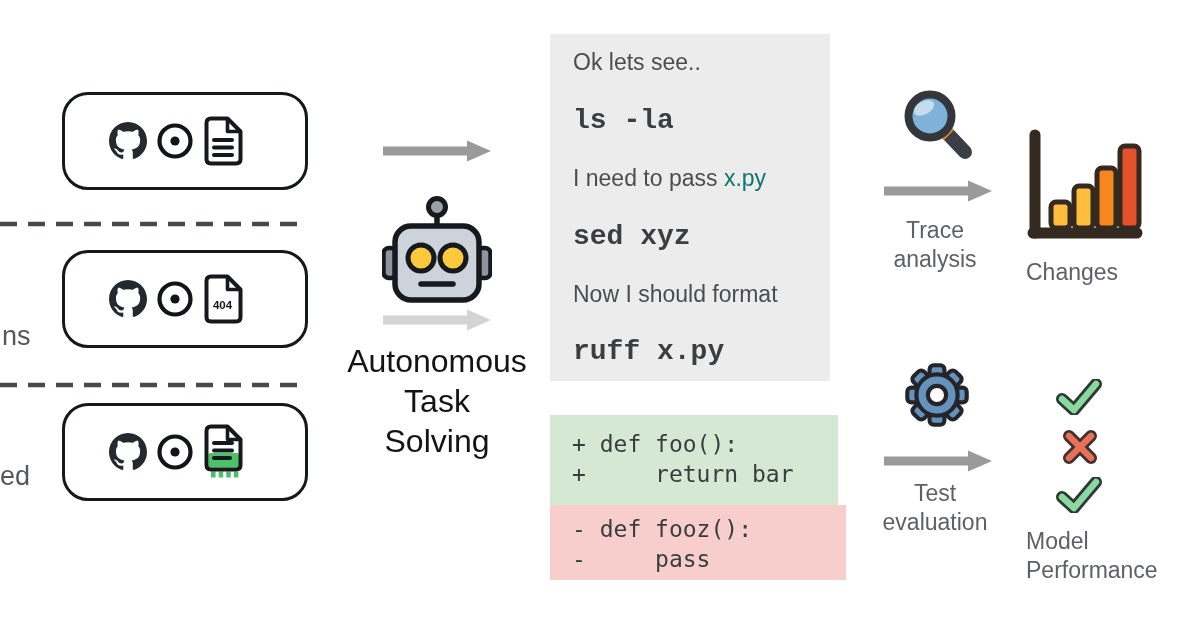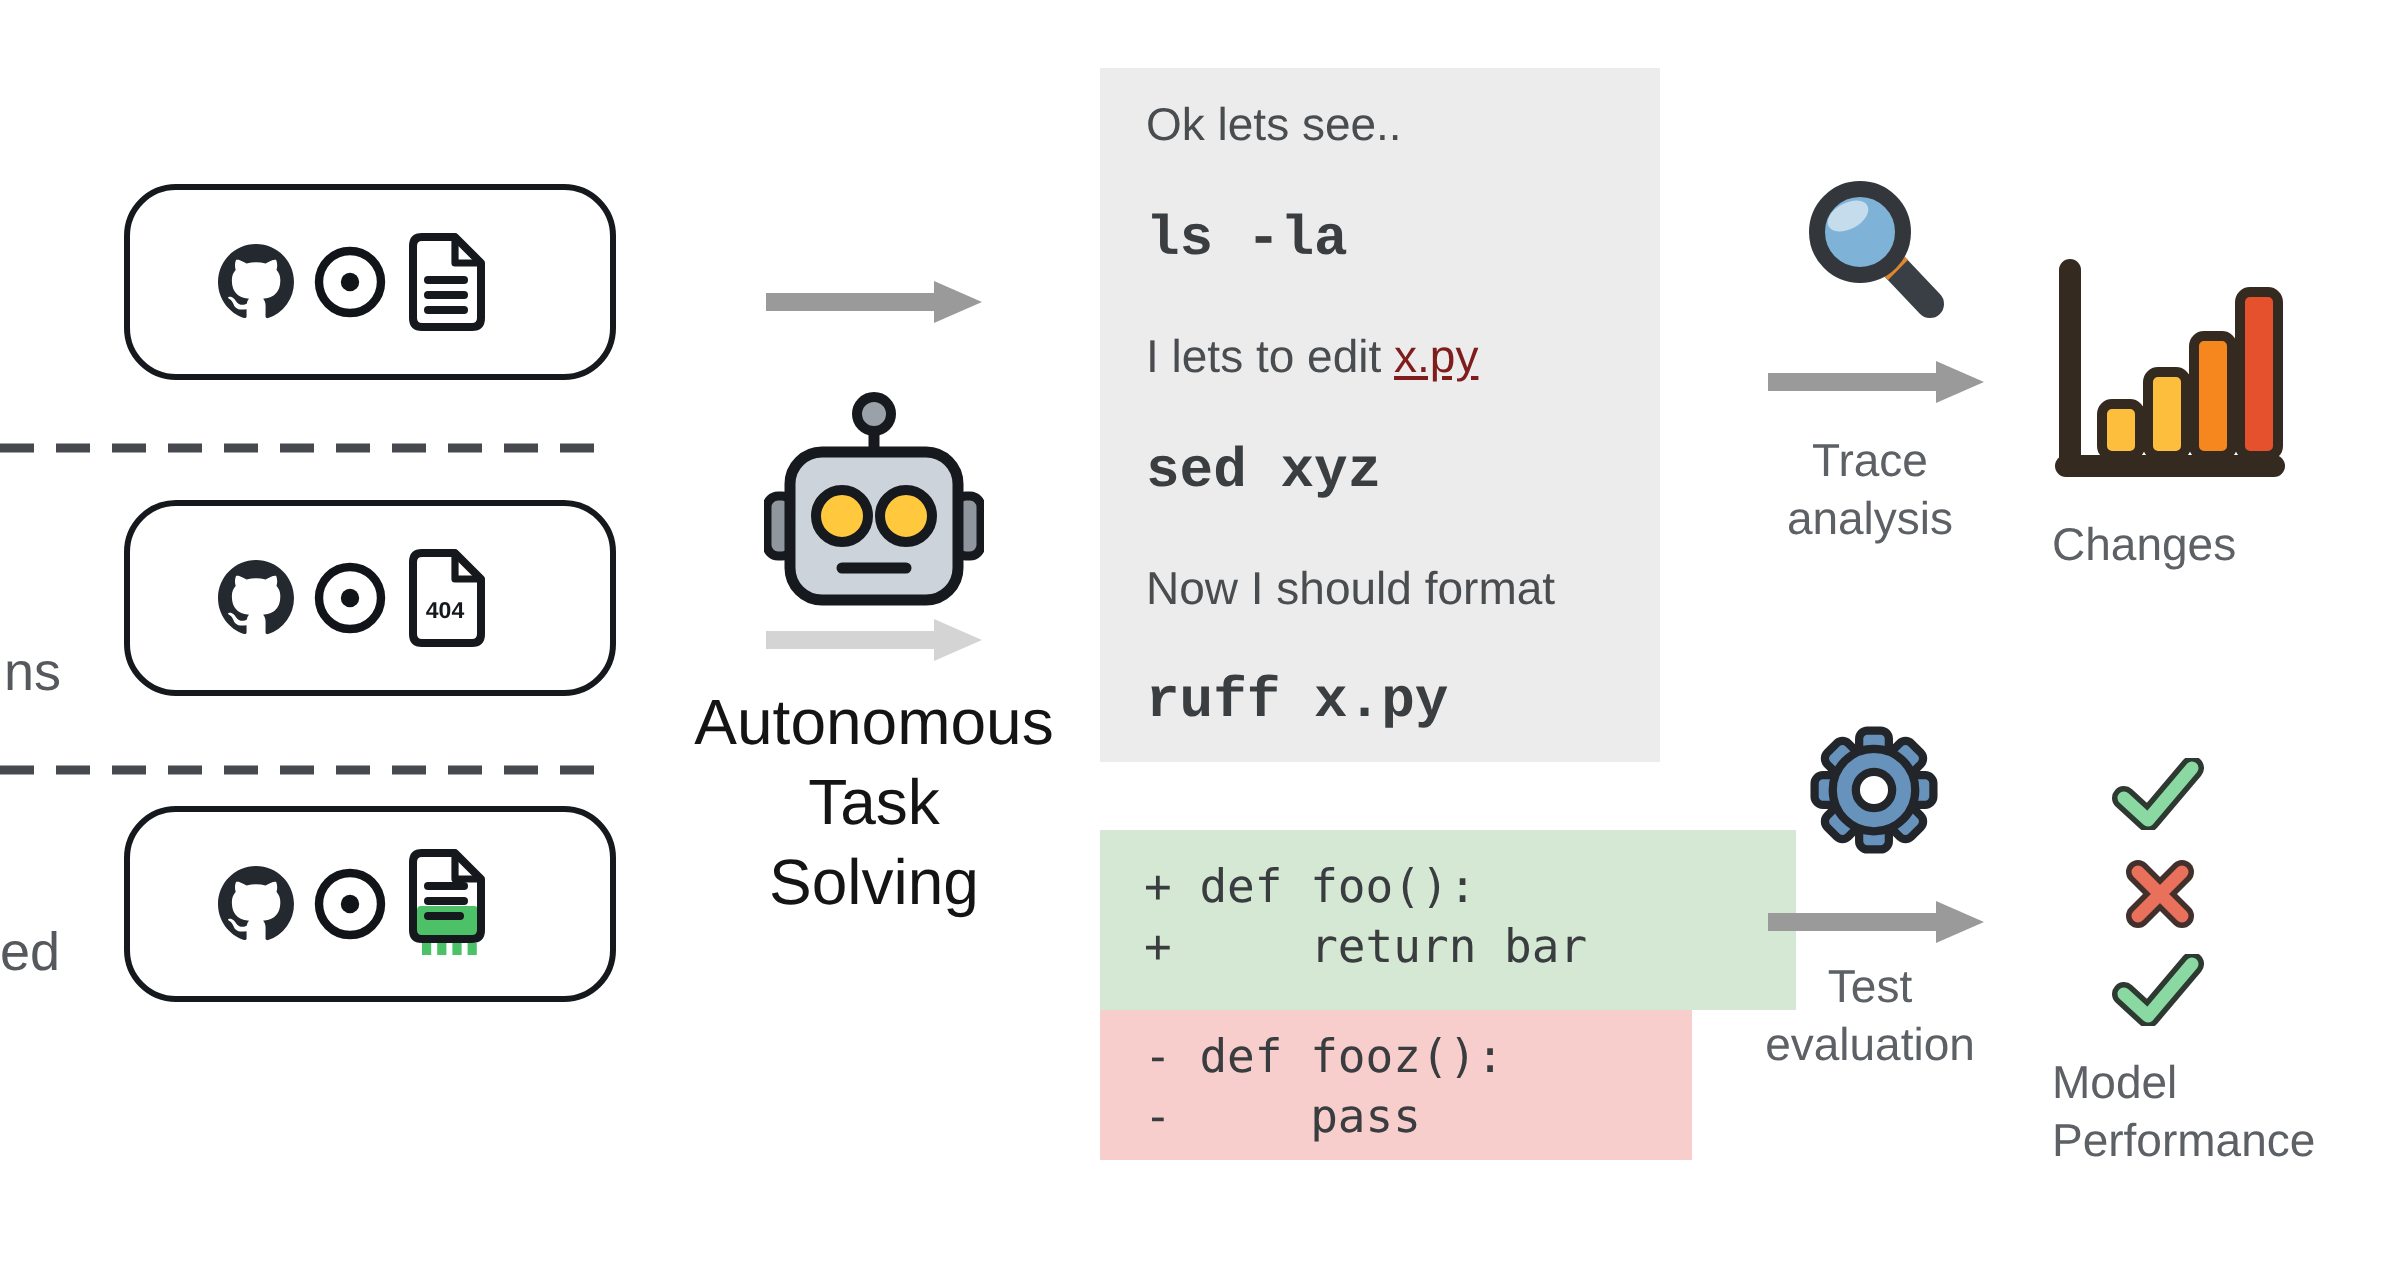--- a/index.html
+++ b/index.html
@@ -18,24 +18,24 @@
   
   .agent-label{position:absolute;left:330px;top:341px;width:214px;text-align:center;
                color:#141414;font-size:32px;line-height:40px;}
   .agent-label span{display:block;}
 
   
   .terminal{position:absolute;left:550px;top:34px;width:280px;height:347px;background:#ececec;
             box-sizing:border-box;display:flex;flex-direction:column;padding-left:23px;}
   .tline{height:57.8px;display:flex;align-items:center;font-size:23px;color:#4a4d50;white-space:pre;}
   .tline.mono{font-family:"Liberation Mono",monospace;font-weight:bold;font-size:28px;color:#3b3e41;}
-  .tlink{color:#7f1d1d;text-decoration:underline;cursor:pointer;text-align:right;}
-
-  
-  .diff-added{position:absolute;left:550px;top:415px;width:348px;height:90px;background:#d5e8d4;
+  .tlink{color:#0f766e;cursor:pointer;text-align:right;}
+
+  
+  .diff-added{position:absolute;left:550px;top:415px;width:288px;height:90px;background:#d5e8d4;
               box-sizing:border-box;padding:14px 0 0 22px;}
   .diff-removed{position:absolute;left:550px;top:505px;width:296px;height:75px;background:#f8cecc;
                 box-sizing:border-box;padding:9px 12px 0 22px;}
   .dline{font-family:"DejaVu Sans Mono",monospace;font-size:23px;font-weight:500;color:#3a3d40;
          white-space:pre;height:30px;display:flex;align-items:center;}
 
   
   .glabel{position:absolute;color:#5d6165;font-size:23px;line-height:29px;}
   .glabel span{display:block;}
   .centered{text-align:center;}
@@ -141,21 +141,21 @@
   <div class="agent-label">
     <span>Autonomous</span>
     <span>Task</span>
     <span>Solving</span>
   </div>
 
   <div class="terminal">
     <div class="tline">Ok lets see..</div>
     <div class="tline mono">ls -la</div>
     <div class="tline">
-      <span>I lets to edit </span><span class="tlink">x.py</span>
+      <span>I need to pass </span><span class="tlink">x.py</span>
     </div>
     <div class="tline mono">sed xyz</div>
     <div class="tline">Now I should format</div>
     <div class="tline mono">ruff x.py</div>
   </div>
 
   <div class="diff-added">
     <div class="dline">+ def foo():</div>
     <div class="dline">+     return bar</div>
   </div>

